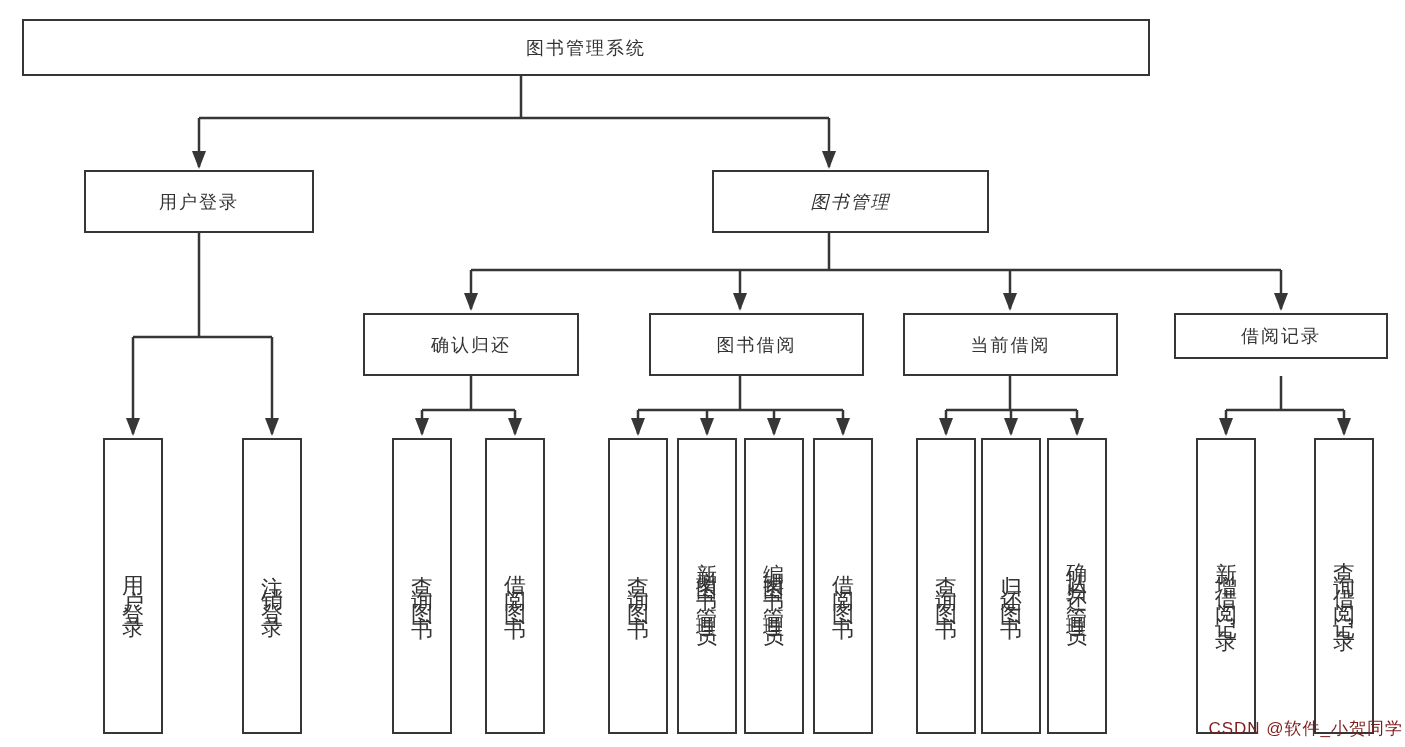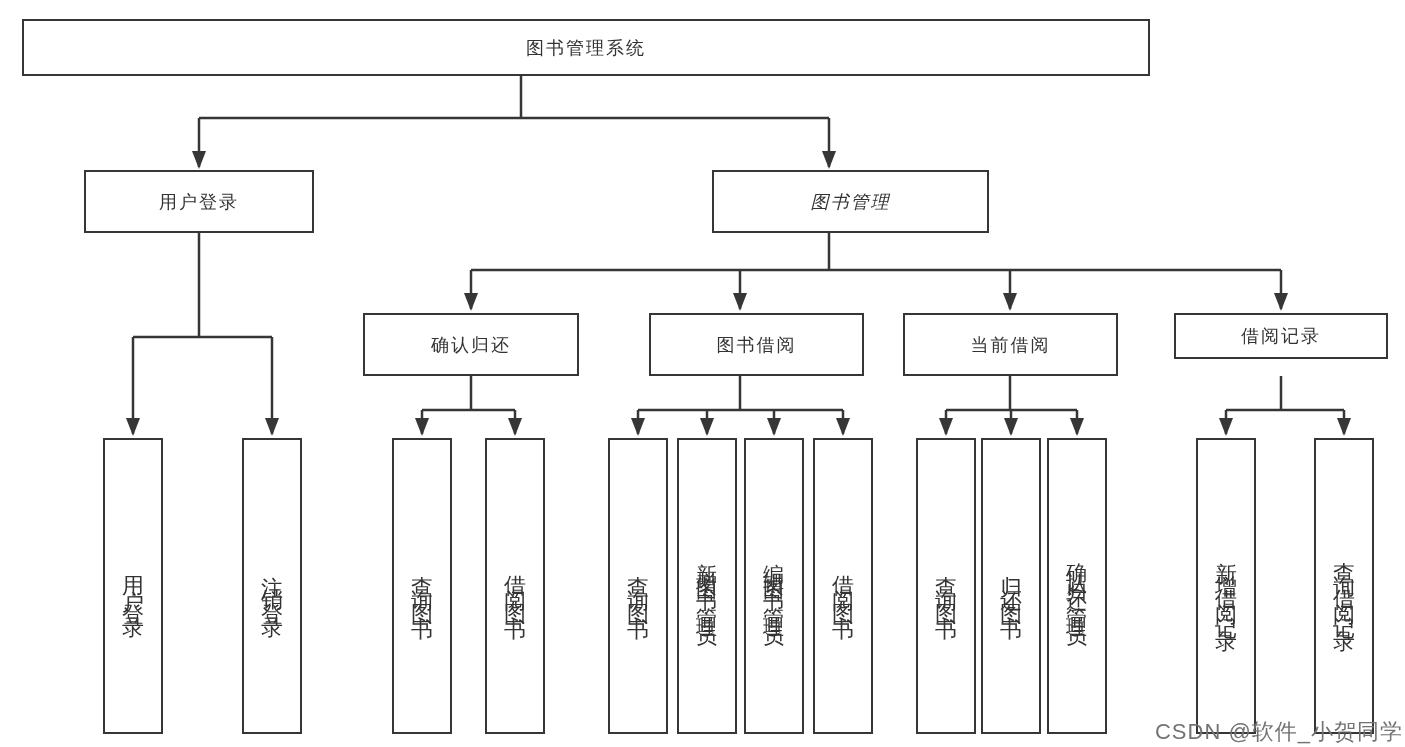--- a/index.html
+++ b/index.html
@@ -50,23 +50,23 @@
     line-height: 1;
   }
   .vbox span.long {
     font-size: 21px;
     letter-spacing: 9px;
   }
   .watermark {
     position: absolute;
     right: 2px;
     top: 717px;
-    font-size: 22px;
+    font-size: 17px;
     letter-spacing: 1px;
-    color: #737373;
+    color: #7f1d1d;
     white-space: nowrap;
   }
 </style>
 </head>
 <body>
 
 <div class="canvas">
 
   <svg class="lines" viewBox="0 0 1405 747" xmlns="http://www.w3.org/2000/svg">
     <defs>

